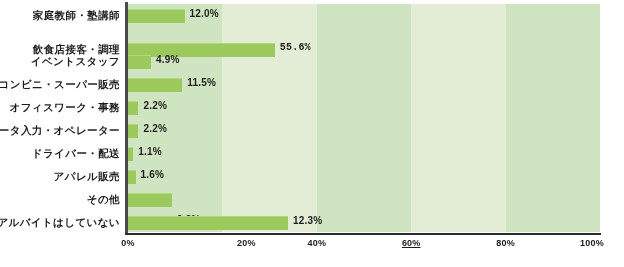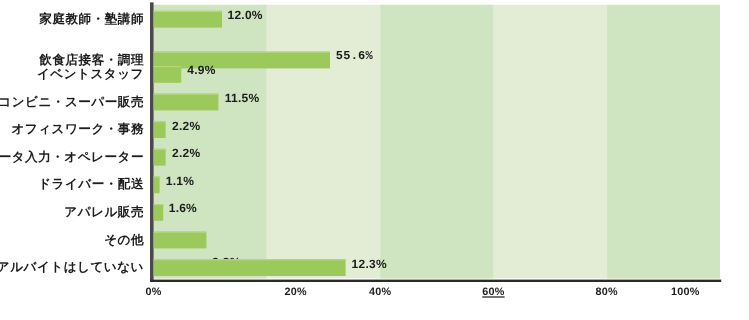--- a/index.html
+++ b/index.html
@@ -154,15 +154,15 @@
     <div class="cat-label">アルバイトはしていない</div>
     <div class="bar" style="width:160.0px;"></div>
     <div class="bar-value" style="left:293.0px;">12.3%</div>
   </div>
 
   <div class="xtick" style="left:128px;">0%</div>
   <div class="xtick" style="left:222.4px;margin-left:24px;">20%</div>
   <div class="xtick" style="left:316.8px;">40%</div>
   <div class="xtick" style="left:411.2px;text-decoration:underline;">60%</div>
   <div class="xtick" style="left:505.6px;">80%</div>
-  <div class="xtick" style="left:571px;">100%</div>
+  <div class="xtick" style="left:592px;">100%</div>
 
 </div>
 
 </body></html>

